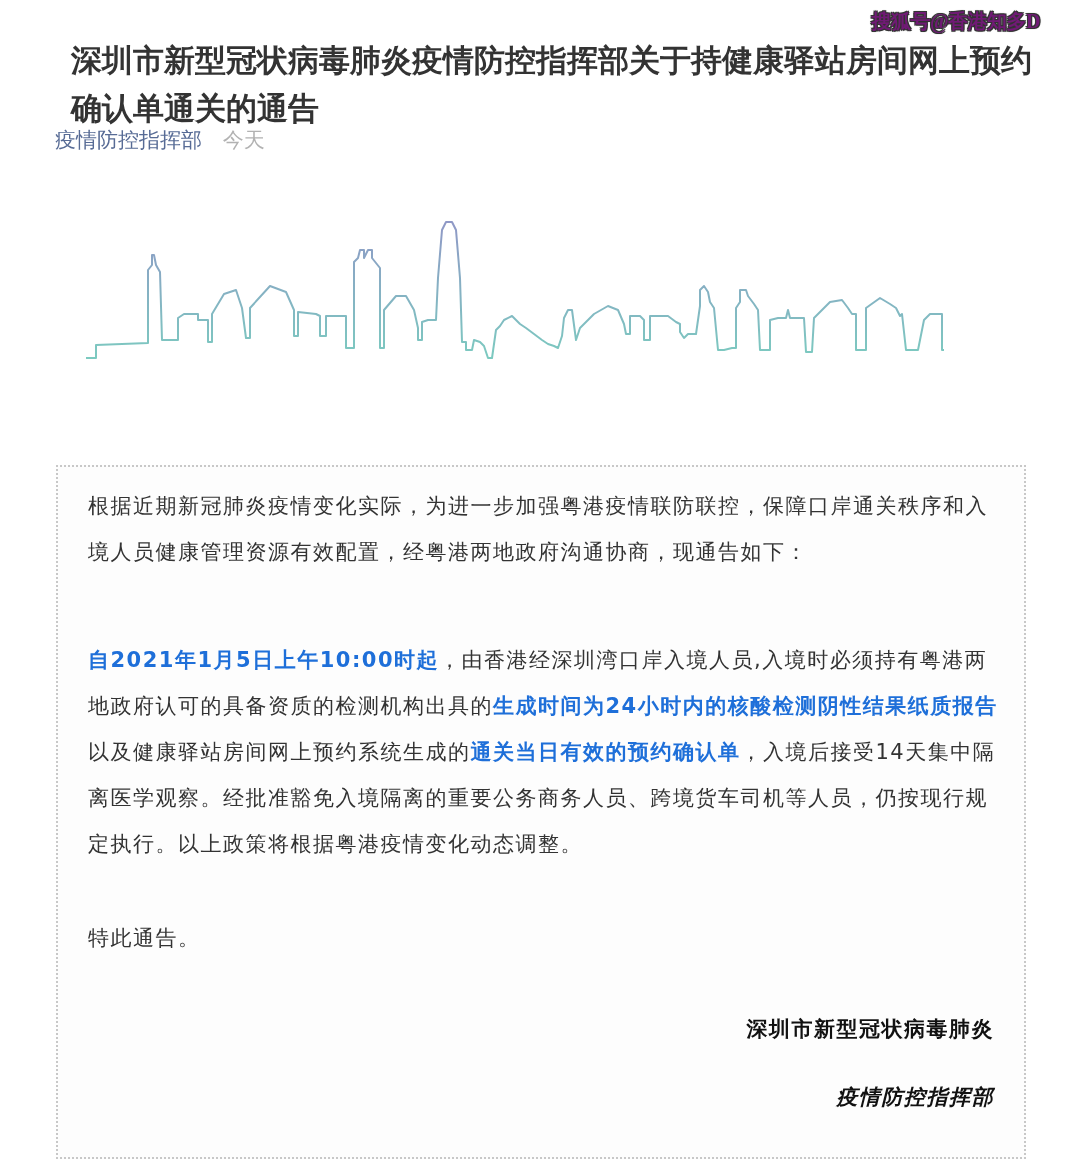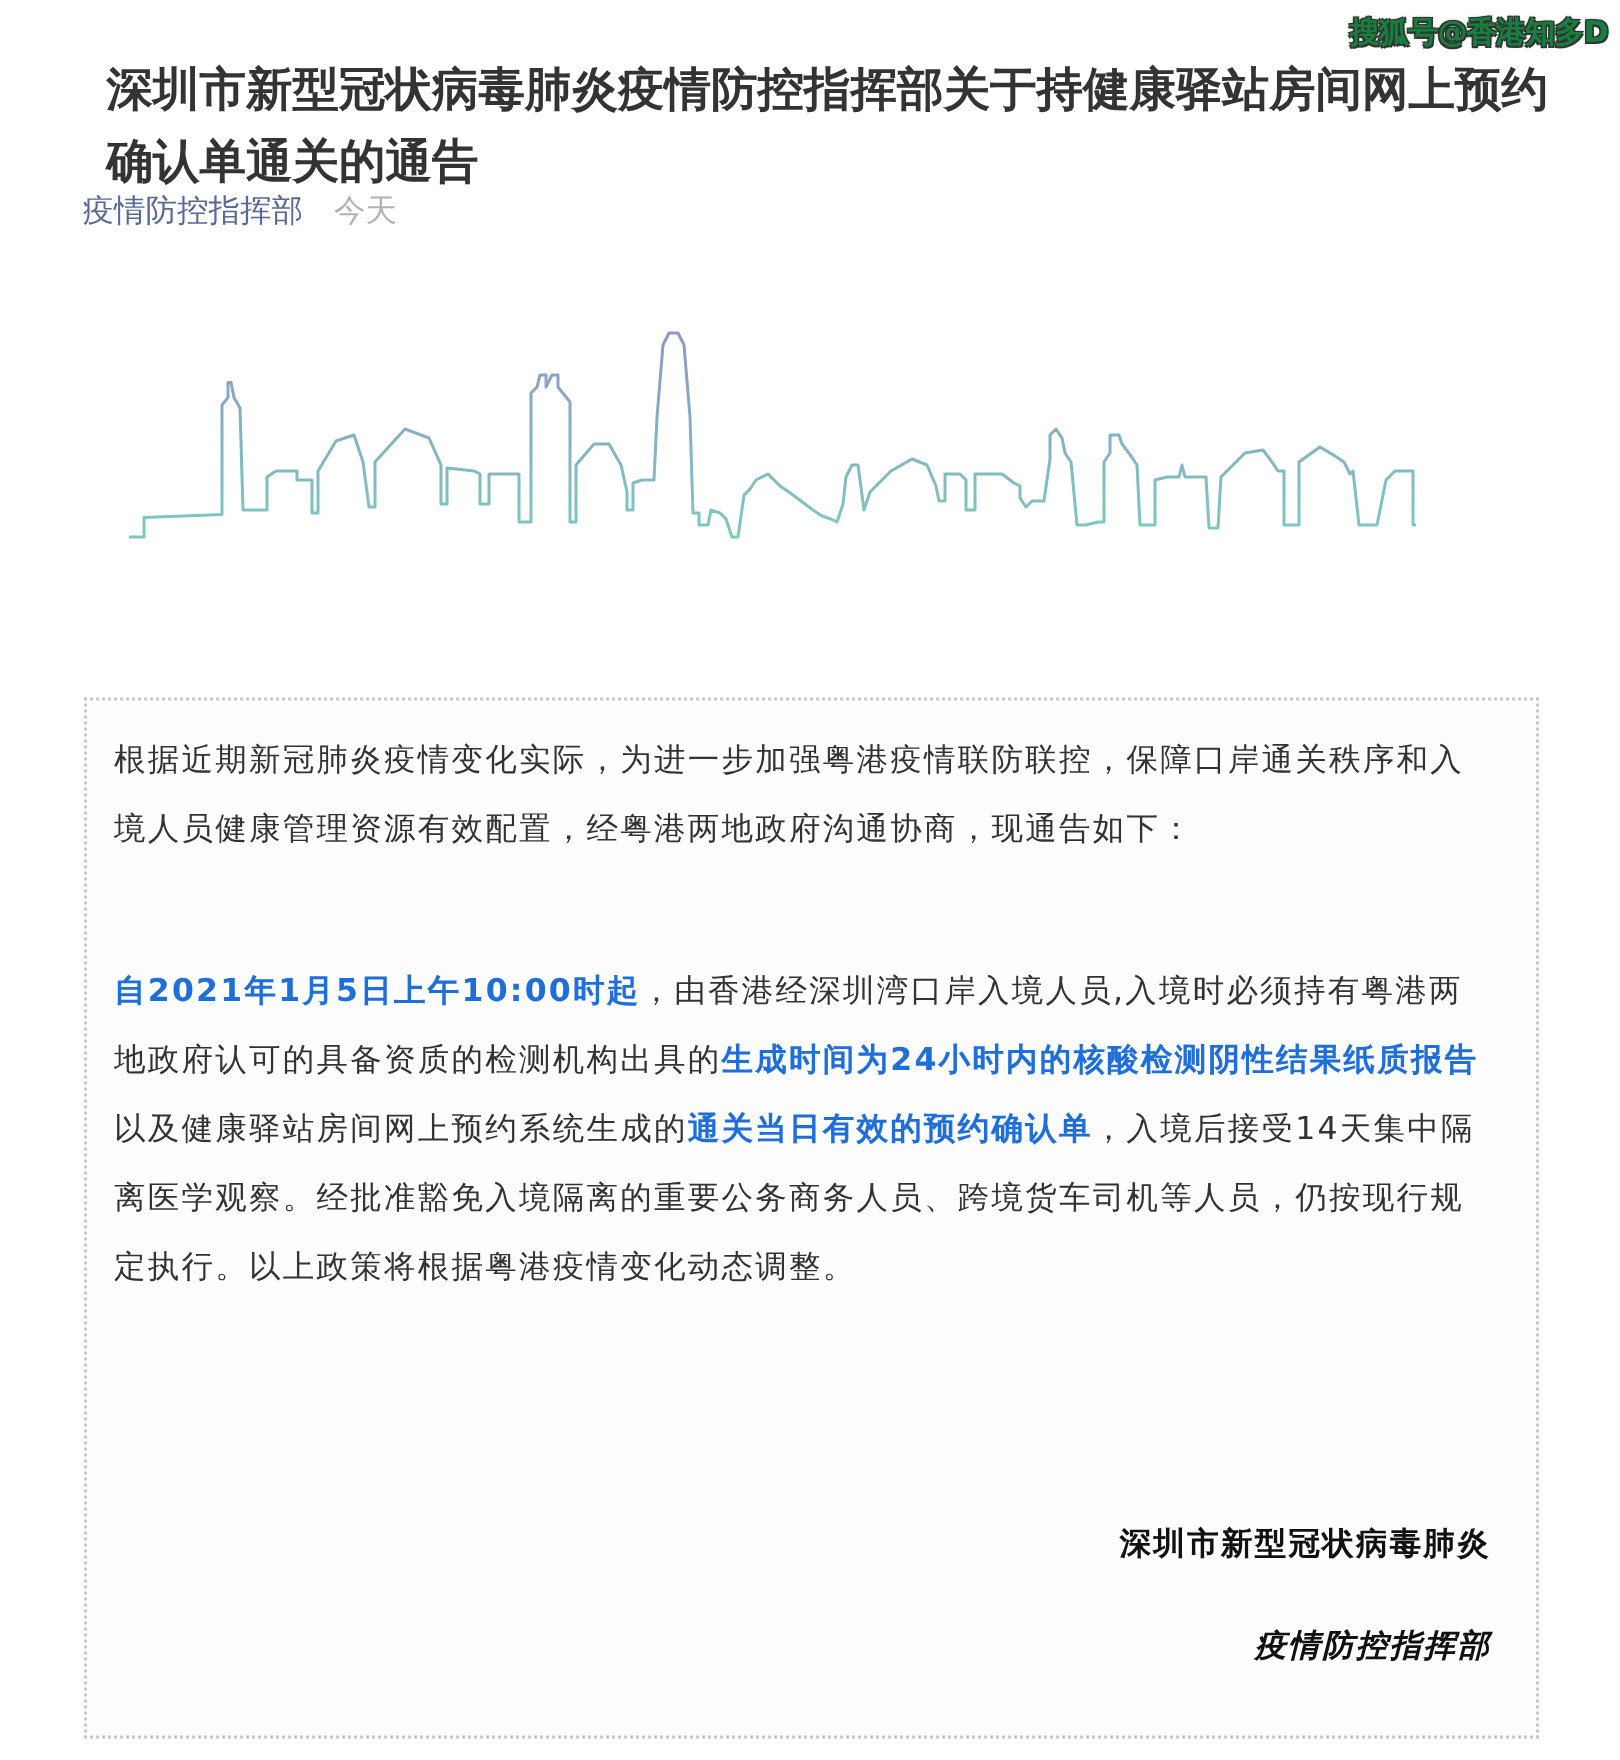--- a/index.html
+++ b/index.html
@@ -1,43 +1,44 @@
 <!DOCTYPE html>
 <html><head>
 <meta charset="utf-8">
 <style>
   html, body { margin: 0; padding: 0; }
   body {
     width: 1080px; height: 1173px; background: #ffffff; position: relative; overflow: hidden;
     font-family: "DejaVu Sans", "Liberation Sans", sans-serif; color: #333333;
   }
   .watermark {
-    position: absolute; right: 8px; top: 8px; font-size: 20px; font-weight: bold;
-    color: #15803d; letter-spacing: -0.5px;
+    position: absolute; right: 40px; top: 8px; font-size: 20px; font-weight: bold;
+    color: #701a75; letter-spacing: -0.5px;
     text-shadow: -1px -1px 0 #333, 1px -1px 0 #333, -1px 1px 0 #333, 1px 1px 0 #333, 0 0 2px #000;
+    font-family: Liberation Serif, serif;
   }
   .title {
     position: absolute; left: 55px; top: 20px; width: 970px;
     font-size: 31px; font-weight: bold; line-height: 48px; color: #333333; margin: 16px;
   }
   .meta { position: absolute; left: 55px; top: 126px; font-size: 21px; }
   .meta .account { color: #576b95; }
   .meta .time { color: #b2b2b2; margin-left: 14px; }
   .banner { position: absolute; left: 84px; top: 210px; width: 860px; height: 160px; }
   .banner svg { position: absolute; left: 0; top: 0; }
   .banner-slogan {
     position: absolute; left: 405px; top: 10px; font-family: "DejaVu Serif", "Liberation Serif", serif;
     font-size: 23px; font-weight: bold; letter-spacing: 3px; color: #55688f; white-space: pre;
   }
   .notice-box {
     position: absolute; left: 56px; top: 465px; width: 970px; height: 694px;
     border: 2px dotted #c8c8c8; box-sizing: border-box; background: #fdfdfd;
   }
   .para {
-    position: absolute; left: 18px; width: 912px; font-size: 21px; line-height: 46px;
+    position: absolute; left: 30px; width: 912px; font-size: 21px; line-height: 46px;
     letter-spacing: 1.5px; color: #333333; margin: 0;
   }
   .p1 { top: 16px; }
   .p2 { top: 170px; }
   .p3 { top: 448px; }
   .hl { color: #1e6fd9; font-weight: bold; }
   .sign {
     position: absolute; right: 30px; font-size: 21px; font-weight: bold; color: #111111;
     letter-spacing: 1.5px; text-align: right; margin: 0;
   }
@@ -65,15 +66,16 @@
         <stop offset="1" stop-color="#7ccac0"></stop>
       </linearGradient>
     </defs>
     <polyline fill="none" stroke="url(#sky)" stroke-width="2" stroke-linejoin="round" points="2,148 12,148 12,135 64,133 64,60 68,55 68,45 70,45 72,55 76,62 78,130 94,130 94,108 100,104 114,104 114,110 124,110 124,132 128,132 128,104 140,84 152,80 158,98 162,128 166,128 166,98 186,76 202,82 210,100 210,126 214,126 214,102 232,104 236,106 236,126 242,126 242,106 262,106 262,138 270,138 270,52 274,48 276,40 280,40 280,48 284,40 288,40 288,48 296,58 296,138 300,138 300,100 312,86 322,86 330,100 334,118 334,130 338,130 338,112 344,110 352,110 354,68 358,20 362,12 368,12 372,20 376,68 378,132 382,132 382,140 388,140 390,130 396,132 400,136 404,148 408,148 412,120 416,116 420,110 428,106 436,114 442,118 450,124 458,130 464,134 470,136 474,138 478,126 480,108 484,100 488,100 492,130 496,118 510,104 524,96 534,100 540,114 542,124 546,124 546,106 556,106 560,110 560,130 566,130 566,106 584,106 592,112 596,114 596,122 600,128 604,124 612,124 616,96 616,80 620,76 624,82 626,92 630,98 634,140 640,140 648,138 652,138 652,98 656,92 656,80 662,80 664,86 670,94 674,100 676,140 686,140 686,110 694,108 702,108 704,100 706,108 720,108 722,142 728,142 730,108 746,92 758,90 764,98 768,104 772,104 772,140 782,140 782,98 796,88 806,94 812,98 816,106 818,104 822,140 834,140 840,110 846,104 858,104 858,140 866,140 868,110 882,108 888,114 890,144 906,144"></polyline>
   </svg>
 </div>
 
 <div class="notice-box">
   <p class="para p1">根据近期新冠肺炎疫情变化实际，为进一步加强粤港疫情联防联控，保障口岸通关秩序和入境人员健康管理资源有效配置，经粤港两地政府沟通协商，现通告如下：</p>
   <p class="para p2"><span class="hl">自2021年1月5日上午10:00时起</span><span>，由香港经深圳湾口岸入境人员,入境时必须持有粤港两地政府认可的具备资质的检测机构出具的</span><span class="hl">生成时间为24小时内的核酸检测阴性结果纸质报告</span><span>以及健康驿站房间网上预约系统生成的</span><span class="hl">通关当日有效的预约确认单</span><span>，入境后接受14天集中隔离医学观察。经批准豁免入境隔离的重要公务商务人员、跨境货车司机等人员，仍按现行规定执行。以上政策将根据粤港疫情变化动态调整。</span></p>
+  <p class="para p3">特此通告。</p>
   <p class="sign s1">深圳市新型冠状病毒肺炎</p>
   <p class="sign s2">疫情防控指挥部</p>
 </div>
 
 </body></html>

